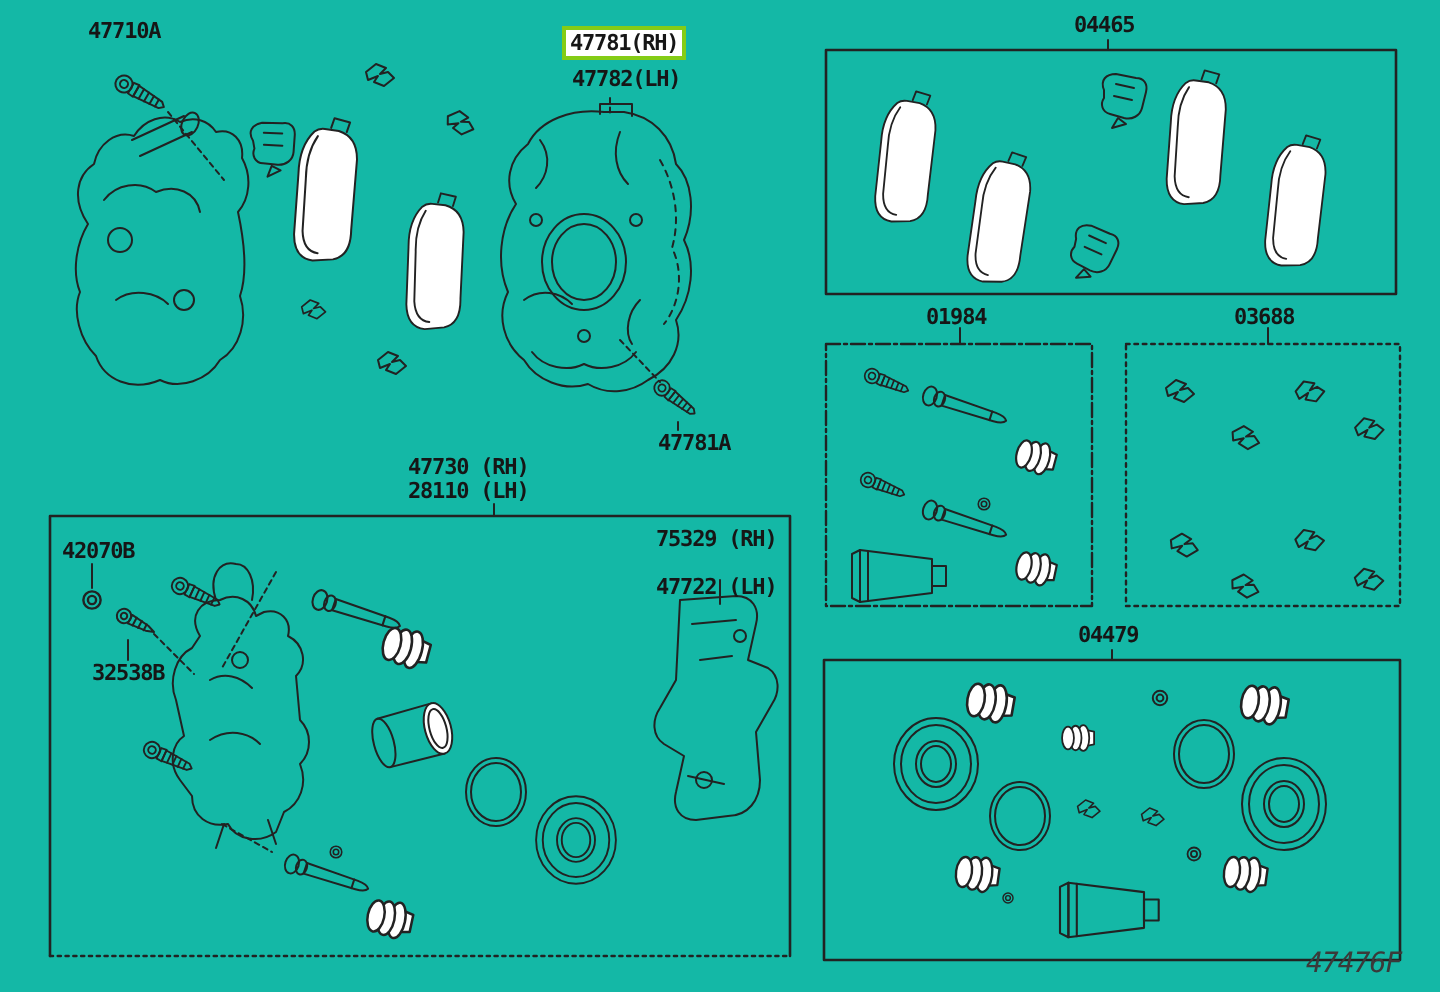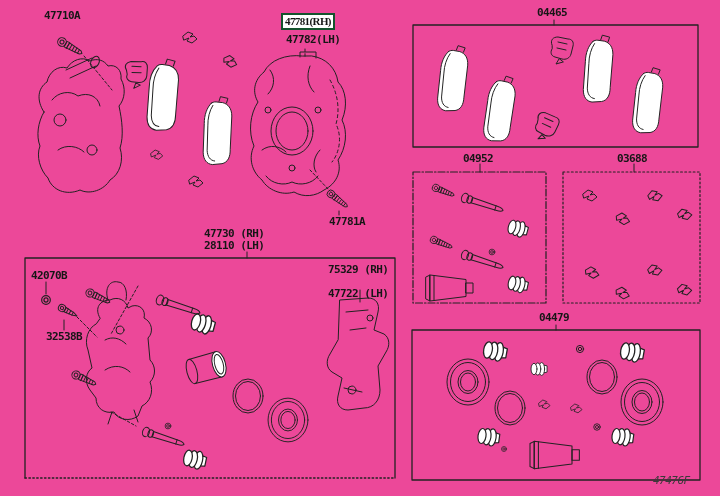--- a/index.html
+++ b/index.html
@@ -1,22 +1,22 @@
 <!DOCTYPE html>
 <html><head>
 <meta charset="utf-8">
 <style>
   html,body{margin:0;padding:0;background:#fff;}
-  .stage{position:relative;width:720px;height:496px;background:#ec4899;overflow:hidden;
+  .stage{position:relative;width:720px;height:496px;background:#14b8a6;overflow:hidden;
          font-family:"DejaVu Sans Mono", monospace;}
   svg.art{position:absolute;left:0;top:0;}
   .lbl{position:absolute;font-weight:700;font-size:11px;line-height:1;
        letter-spacing:-0.6px;color:#161616;white-space:nowrap;}
-  .hl{border:2px solid #14532d;padding:1px 2px;background:#fff;font-family:Liberation Serif, serif;}
-  .fig{position:absolute;font-size:11px;font-style:italic;font-weight:400;
+  .hl{border:2px solid #84cc16;padding:1px 2px;background:#fff;}
+  .fig{position:absolute;font-size:14px;font-style:italic;font-weight:400;
        color:#3a3a3a;letter-spacing:-0.5px;}
 </style>
 </head>
 <body>
 
 <div class="stage">
 
   <svg class="art" width="720" height="496" viewBox="0 0 720 496" stroke="#222" fill="none" stroke-width="1" stroke-linecap="round" stroke-linejoin="round">
     <defs>
       <g id="g-bolt">
@@ -223,21 +223,21 @@
       </g>
     </g>
   </svg>
 
   <div class="lbl" style="left:44px;top:10px">47710A</div>
 
   <div class="lbl hl" style="left:281px;top:13px">47781(RH)</div>
   <div class="lbl" style="left:286px;top:34px">47782(LH)</div>
 
   <div class="lbl" style="left:537px;top:7px">04465</div>
-  <div class="lbl" style="left:463px;top:153px">04952</div>
+  <div class="lbl" style="left:463px;top:153px">01984</div>
   <div class="lbl" style="left:617px;top:153px">03688</div>
   <div class="lbl" style="left:539px;top:312px">04479</div>
 
   <div class="lbl" style="left:329px;top:216px">47781A</div>
 
   <div class="lbl" style="left:204px;top:228px">47730 (RH)</div>
   <div class="lbl" style="left:204px;top:240px">28110 (LH)</div>
 
   <div class="lbl" style="left:31px;top:270px">42070B</div>
   <div class="lbl" style="left:46px;top:331px">32538B</div>

